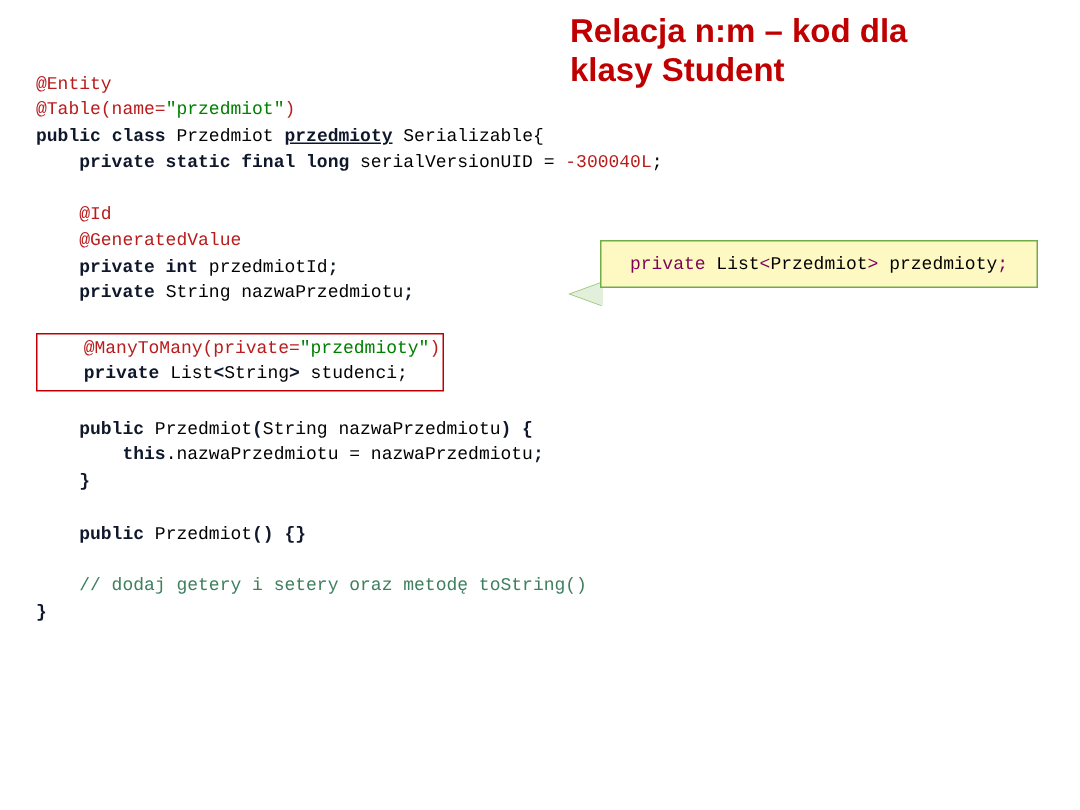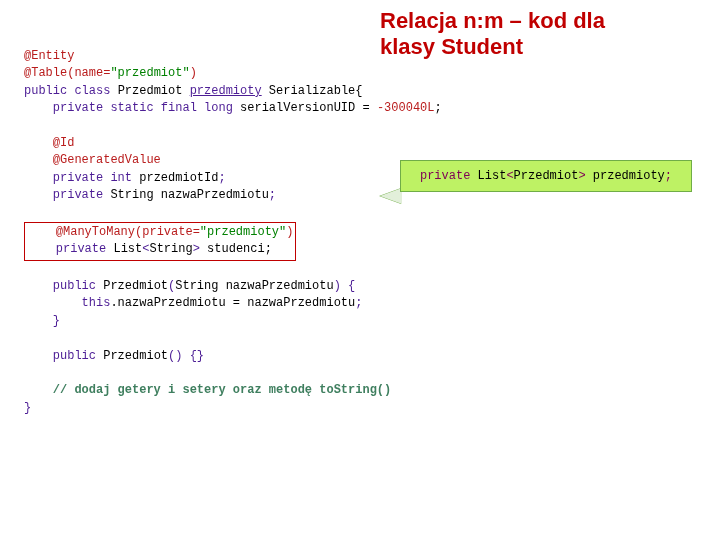--- a/index.html
+++ b/index.html
@@ -26,36 +26,36 @@
     line-height: 1.2;
   }
   .code {
     position: absolute;
     top: 48px;
     left: 24px;
     white-space: pre;
     color: #000;
     line-height: 1.45;
   }
-  .kw-darkred { color: #4c1d95; font-weight: normal; }
+  .kw-darkred { color: #0f172a; font-weight: bold; }
   .str { color: #008000; }
   .num { color: #b91c1c; }
   .ann { color: #b91c1c; }
-  .comment { color: #3f7f5f; font-weight: bold; }
+  .comment { color: #3f7f5f; font-weight: normal; }
   .boxed {
     border: 1px solid #c00000;
     padding: 1px 2px;
     display: inline-block;
   }
   .callout {
     position: absolute;
     top: 160px;
     left: 400px;
     width: 270px;
-    background: #bef264;
+    background: #fef9c3;
     border: 1px solid #70ad47;
     padding: 8px 10px;
     font-family: "Courier New", monospace;
     font-size: 12px;
     text-align: center;
     color: #000;
   }
   .callout .kw-darkred { color: #7f0055; font-weight: normal; }
   .callout-tail {
     position: absolute;

